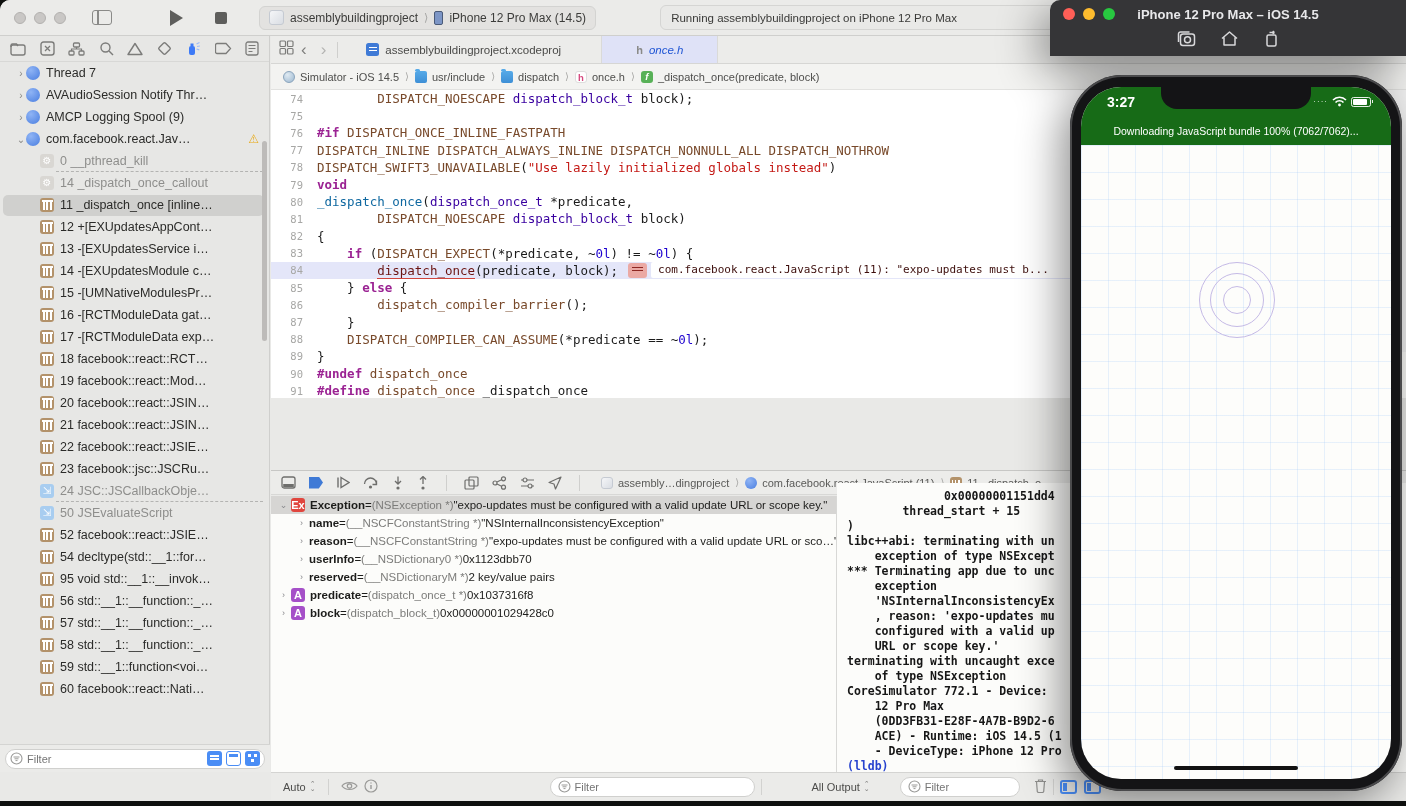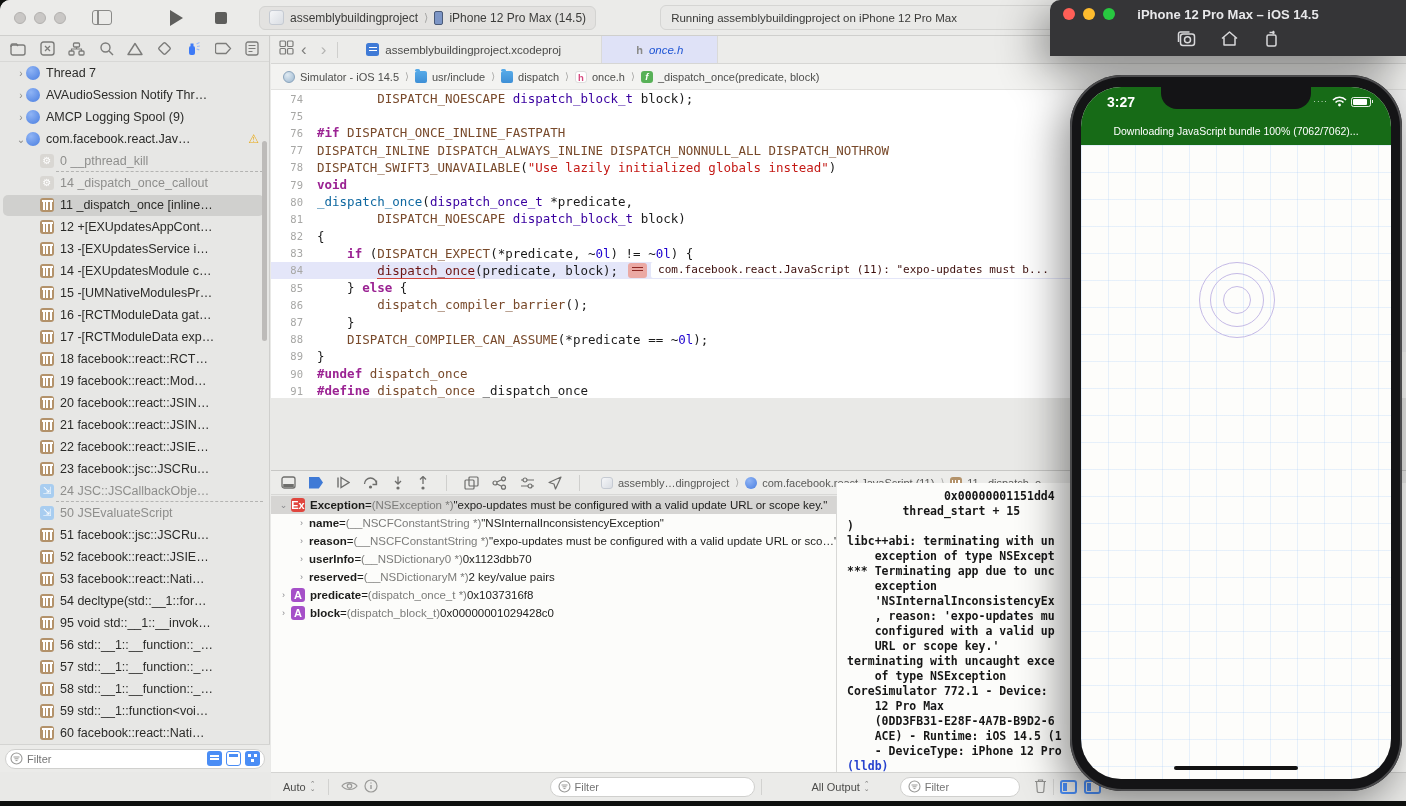--- a/index.html
+++ b/index.html
@@ -332,29 +332,21 @@
         <div class="nrow frame dim dashsep">
           <span class="ric js"></span>
           <span class="lbl">24 JSC::JSCallbackObje…</span>
         </div>
         <div class="nrow frame dim">
           <span class="ric js"></span>
           <span class="lbl">50 JSEvaluateScript</span>
         </div>
         <div class="nrow frame">
           <span class="ric bld"></span>
-          <span class="lbl">51 facebook::jsc::JSCRu…</span>
-        </div>
-        <div class="nrow frame">
-          <span class="ric bld"></span>
           <span class="lbl">52 facebook::react::JSIE…</span>
-        </div>
-        <div class="nrow frame">
-          <span class="ric bld"></span>
-          <span class="lbl">53 facebook::react::Nati…</span>
         </div>
         <div class="nrow frame">
           <span class="ric bld"></span>
           <span class="lbl">54 decltype(std::__1::for…</span>
         </div>
         <div class="nrow frame">
           <span class="ric bld"></span>
           <span class="lbl">95 void std::__1::__invok…</span>
         </div>
         <div class="nrow frame">

